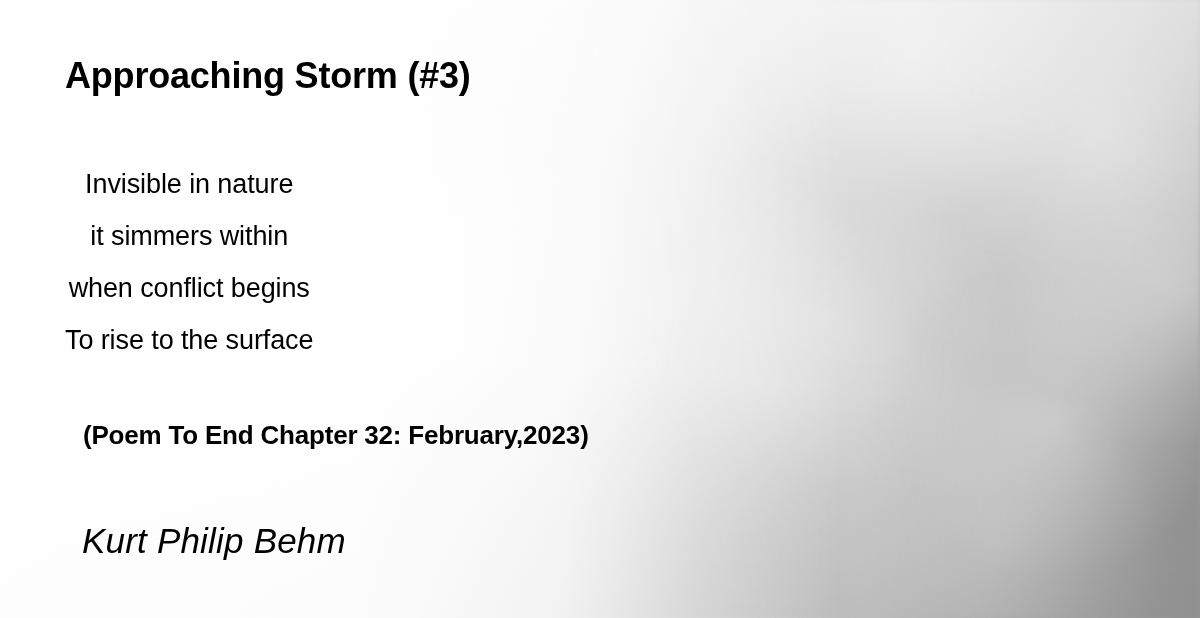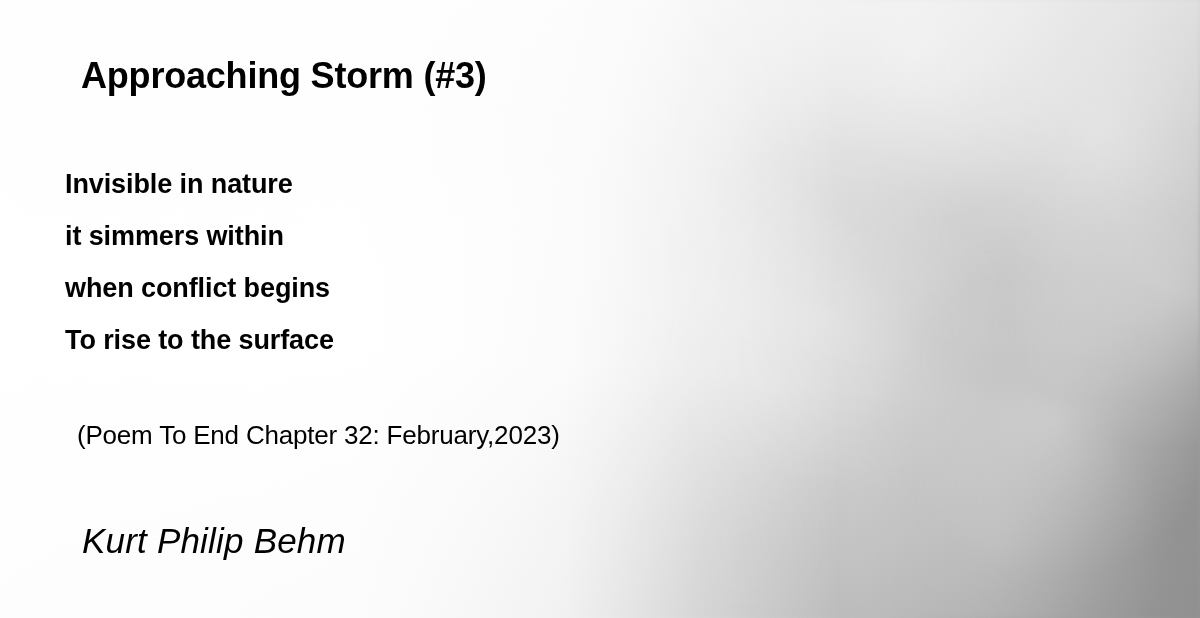--- a/index.html
+++ b/index.html
@@ -85,48 +85,49 @@
     left: 65px;
     top: 0;
     width: 1060px;
     height: 100%;
     color: #000000;
   }
 
   .poem-title {
     position: absolute;
     top: 55px;
-    left: 16px;
+    left: 0;
     font-size: 36px;
     font-weight: bold;
     letter-spacing: -0.2px;
     line-height: 42px;
     white-space: nowrap;
   }
 
   .poem-body {
     position: absolute;
     top: 158px;
     left: 0;
   }
 
   .poem-line {
     font-size: 27px;
-    font-weight: bold;
+    font-weight: normal;
     line-height: 52px;
     letter-spacing: -0.1px;
     white-space: nowrap;
+    text-align: center;
   }
 
   .poem-note {
     position: absolute;
     top: 418px;
-    left: 12px;
+    left: 18px;
     font-size: 26px;
-    font-weight: normal;
+    font-weight: bold;
     line-height: 34px;
     letter-spacing: -0.2px;
     white-space: nowrap;
   }
 
   .poem-author {
     position: absolute;
     top: 519px;
     left: 17px;
     font-size: 35px;

